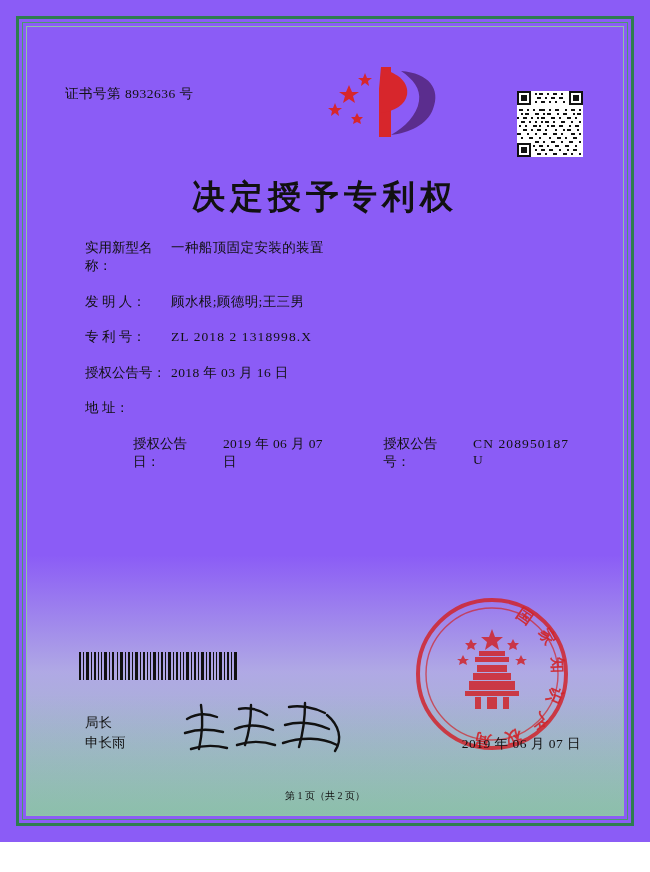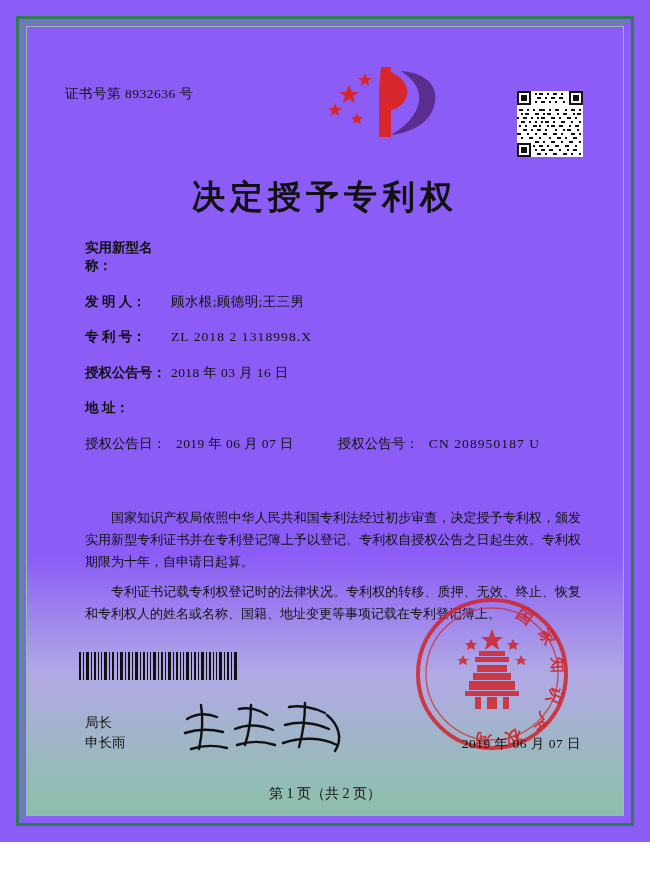--- a/index.html
+++ b/index.html
@@ -143,21 +143,20 @@
     margin-bottom: 17.5px;
     font-size: 13.5px;
   }
   .field-label {
     width: 86px;
     flex: 0 0 86px;
     display: flex;
     justify-content: space-between;
     color: #111;
     letter-spacing: 0;
-    font-weight: bold;
   }
   .field-label.tight {
     letter-spacing: 0;
     display: block;
     width: 86px;
   }
   .field-value {
     color: #111;
     font-size: 13.5px;
     letter-spacing: 0.4px;
@@ -239,21 +238,21 @@
     color: #111;
     letter-spacing: 0.5px;
   }
 
   .page-footer {
     position: absolute;
     bottom: 12px;
     left: 0;
     right: 0;
     text-align: center;
-    font-size: 14px;
+    font-size: 10px;
     color: #111;
   }
 </style>
 </head>
 <body>
 
 <div class="certificate">
 
   <div class="frame-outer"></div>
   <div class="frame-inner"></div>
@@ -412,20 +411,21 @@
         </svg>
       </div>
     </div>
 
     <div class="title">决定授予专利权</div>
 
     <div class="fields">
 
       <div class="field-row">
         <div class="field-label tight">实用新型名称：</div>
+        <div class="field-value">一种船顶固定安装的装置</div>
       </div>
 
       <div class="field-row">
         <div class="field-label tight">发 明 人：</div>
         <div class="field-value">顾水根;顾德明;王三男</div>
       </div>
 
       <div class="field-row">
         <div class="field-label tight">专 利 号：</div>
         <div class="field-value mono">ZL 2018 2 1318998.X</div>
@@ -435,36 +435,32 @@
         <div class="field-label tight">授权公告号：</div>
         <div class="field-value">2018 年 03 月 16 日</div>
       </div>
 
 
       <div class="field-row">
         <div class="field-label tight">地 址：</div>
       </div>
 
       <div class="row-two">
-        <div style="display:flex; align-items:center;">
+        <div style="display:flex; align-items:center;margin-left:48px;">
           <div class="lbl-plain">授权公告日：</div>
           <div class="field-value">2019 年 06 月 07 日</div>
         </div>
         <div class="cell2">
           <div class="lbl-plain">授权公告号：</div>
           <div class="field-value mono">CN 208950187 U</div>
         </div>
       </div>
 
     </div>
 
-    <div class="paragraphs">
-      <p>国家知识产权局依照中华人民共和国专利法经过初步审查，决定授予专利权，颁发实用新型专利证书并在专利登记簿上予以登记。专利权自授权公告之日起生效。专利权期限为十年，自申请日起算。</p>
-      <p>专利证书记载专利权登记时的法律状况。专利权的转移、质押、无效、终止、恢复和专利权人的姓名或名称、国籍、地址变更等事项记载在专利登记簿上。</p>
-    </div>
 
     <div class="barcode">
       <svg width="160" height="28" viewBox="0 0 160 28" shape-rendering="crispEdges">
         <rect width="160" height="28" fill="#ffffff" fill-opacity="0"></rect>
         <g fill="#111">
           <rect x="0" y="0" width="2" height="28"></rect>
             <rect x="4" y="0" width="1" height="28"></rect>
           <rect x="7" y="0" width="3" height="28"></rect>
             <rect x="12" y="0" width="1" height="28"></rect>
           <rect x="15" y="0" width="2" height="28"></rect>

